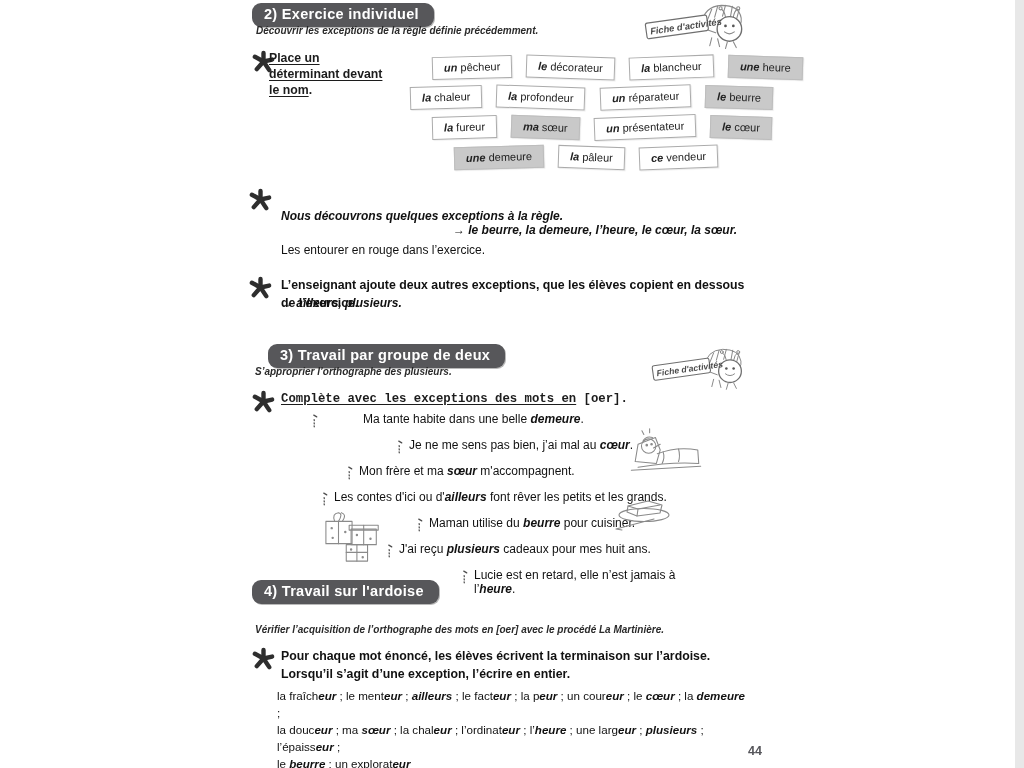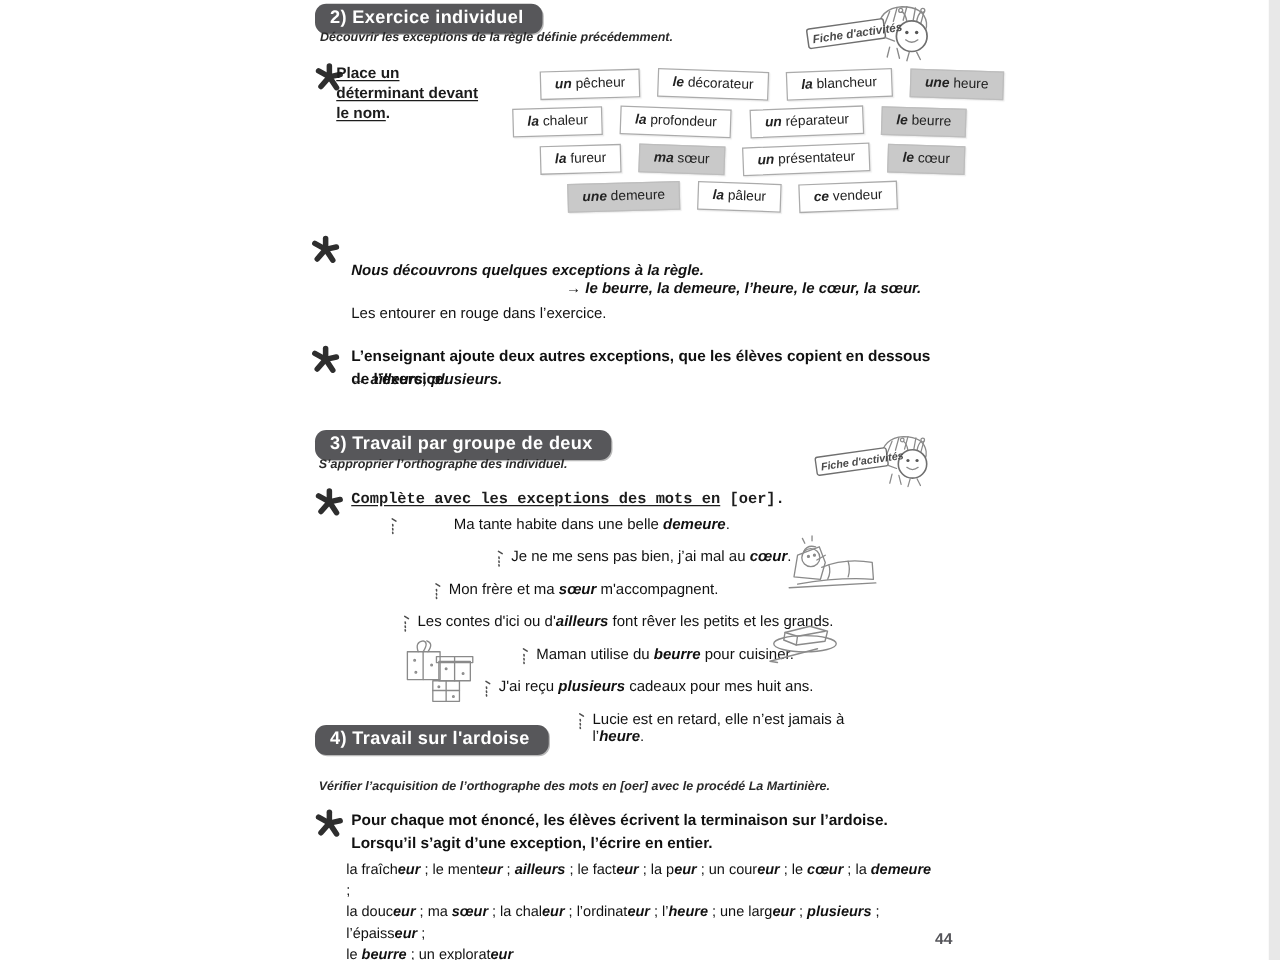--- a/index.html
+++ b/index.html
@@ -227,22 +227,22 @@
   <div class="abs itext" style="left:281px;top:209px;">Nous découvrons quelques exceptions à la règle.</div>
   <div class="abs arrowline" style="left:281px;top:223px;width:456px;text-align:right;">→ le beurre, la demeure, l’heure, le cœur, la sœur.</div>
   <div class="abs ntext" style="left:281px;top:243px;">Les entourer en rouge dans l’exercice.</div>
 
   <svg class="star" style="left:249px;top:276px;" viewBox="0 0 24 24">
       <use href="#sym-star" xlink:href="#sym-star"></use>
     </svg>
   <div class="abs btext" style="left:281px;top:277px;width:478px;">L’enseignant ajoute deux autres exceptions, que les élèves copient en dessous de l’exercice.</div>
   <div class="abs arrowline" style="left:281px;top:296px;">→ ailleurs, plusieurs.</div>
 
-  <div class="hdr" style="left:252px;top:344px;">3) Travail par groupe de deux</div>
-  <div class="obj" style="left:255px;top:366px;">S’approprier l’orthographe des individuel.</div>
+  <div class="hdr" style="left:268px;top:344px;">3) Travail par groupe de deux</div>
+  <div class="obj" style="left:255px;top:366px;">S’approprier l’orthographe des plusieurs.</div>
 
   <svg class="abs" style="left:650px;top:344px;width:100px;height:47px;" viewBox="0 0 110 50">
       <use href="#sym-mascot" xlink:href="#sym-mascot"></use>
     </svg>
 
   <svg class="star" style="left:252px;top:390px;" viewBox="0 0 24 24">
       <use href="#sym-star" xlink:href="#sym-star"></use>
     </svg>
   <div class="abs" style="left:281px;top:392px;font-size:12.3px;font-family:Liberation Mono, monospace;"><span class="b u">Complète avec les exceptions des mots en</span><span class="b"> </span><span class="b">[oer].</span></div>
 

